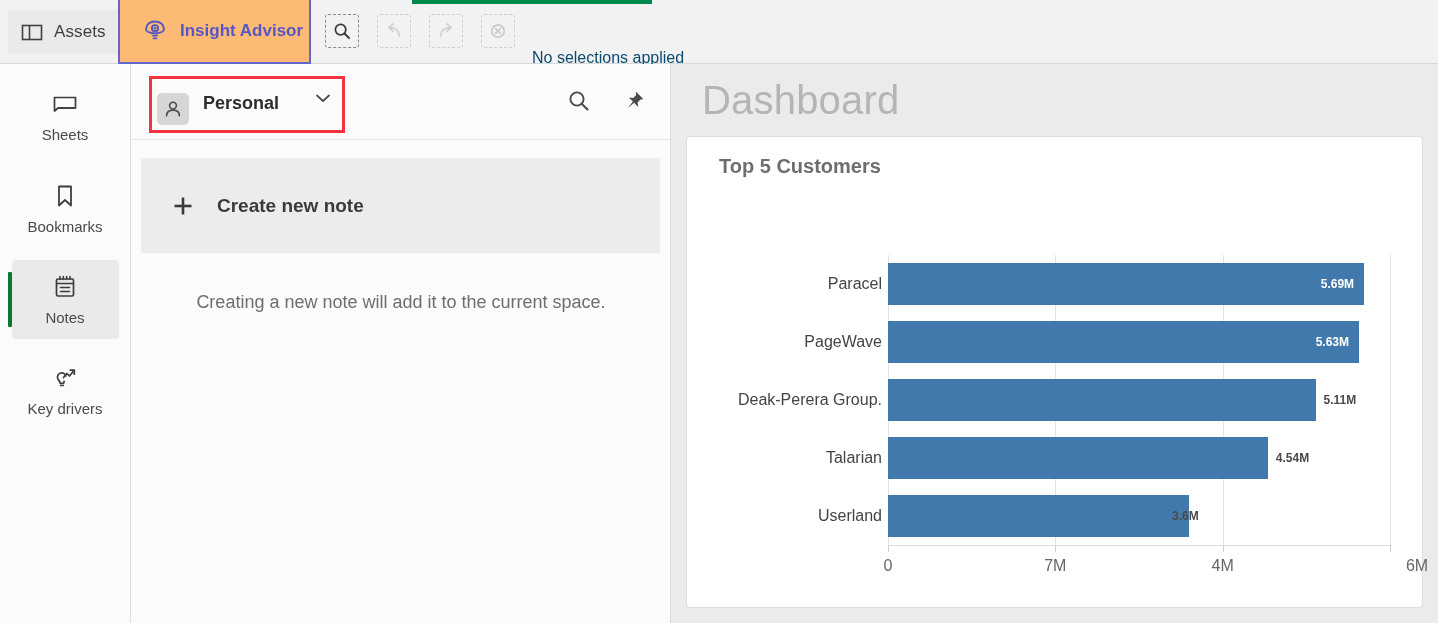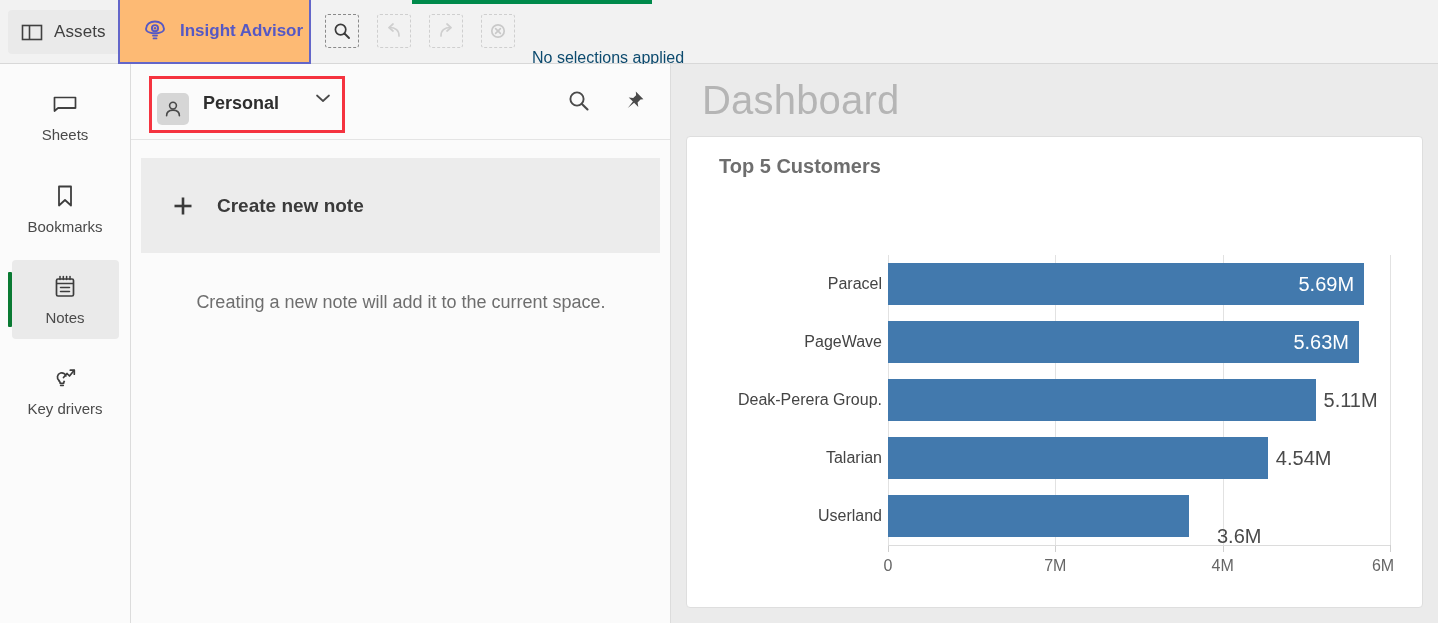--- a/index.html
+++ b/index.html
@@ -135,21 +135,21 @@
   .catlabel {
     position: absolute; right: 542px; top: 50%; transform: translateY(-50%);
     font-size: 16px; color: #444444; white-space: nowrap;
   }
   .bar {
     position: absolute; left: 201px; top: 8px; height: 42px;
     background: #4279ad;
   }
   .valuelabel {
     position: absolute; top: 50%; transform: translateY(-50%);
-    font-size: 20px; white-space: nowrap;
+    font-size: 12px; white-space: nowrap; font-weight: bold;
   }
   .valuelabel.inside { color: #ffffff; }
   .valuelabel.outside { color: #4a4a4a; }
 
   svg { display: block; }
 </style>
 </head>
 <body>
 
 <div id="app">
@@ -329,21 +329,21 @@
           <div class="tick" style="left: 201px;"></div>
           <div class="ticklabel" style="left: 201px;">0</div>
           <div class="gridline" style="left: 368.333px;"></div>
           <div class="tick" style="left: 368.333px;"></div>
           <div class="ticklabel" style="left: 368.333px;">7M</div>
           <div class="gridline" style="left: 535.667px;"></div>
           <div class="tick" style="left: 535.667px;"></div>
           <div class="ticklabel" style="left: 535.667px;">4M</div>
           <div class="gridline" style="left: 703px;"></div>
           <div class="tick" style="left: 703px;"></div>
-          <div class="ticklabel" style="left: 696px;">6M</div>
+          <div class="ticklabel" style="left: 730px;">6M</div>
           <div class="axisline"></div>
           <div class="barrow" style="top: 58px;">
             <div class="catlabel">Paracel</div>
             <div class="bar" style="width: 476.063px; background: rgb(66, 121, 173);"></div>
             <div class="valuelabel inside" style="left: 667.063px; transform: translate(-100%, -50%);">5.69M</div>
           </div>
           <div class="barrow" style="top: 116px;">
             <div class="catlabel">PageWave</div>
             <div class="bar" style="width: 471.043px; background: rgb(66, 121, 173);"></div>
             <div class="valuelabel inside" style="left: 662.043px; transform: translate(-100%, -50%);">5.63M</div>
@@ -354,19 +354,19 @@
             <div class="valuelabel outside" style="left: 636.537px;">5.11M</div>
           </div>
           <div class="barrow" style="top: 232px;">
             <div class="catlabel">Talarian</div>
             <div class="bar" style="width: 379.847px; background: rgb(66, 121, 173);"></div>
             <div class="valuelabel outside" style="left: 588.847px;">4.54M</div>
           </div>
           <div class="barrow" style="top: 290px;">
             <div class="catlabel">Userland</div>
             <div class="bar" style="width: 301.2px; background: rgb(66, 121, 173);"></div>
-            <div class="valuelabel outside" style="left: 530px; margin-top: 20px;">3.6M</div>
+            <div class="valuelabel outside" style="left: 485px;">3.6M</div>
           </div>
         </div>
     </div>
   </div>
 
 </div>
 
 </body></html>

